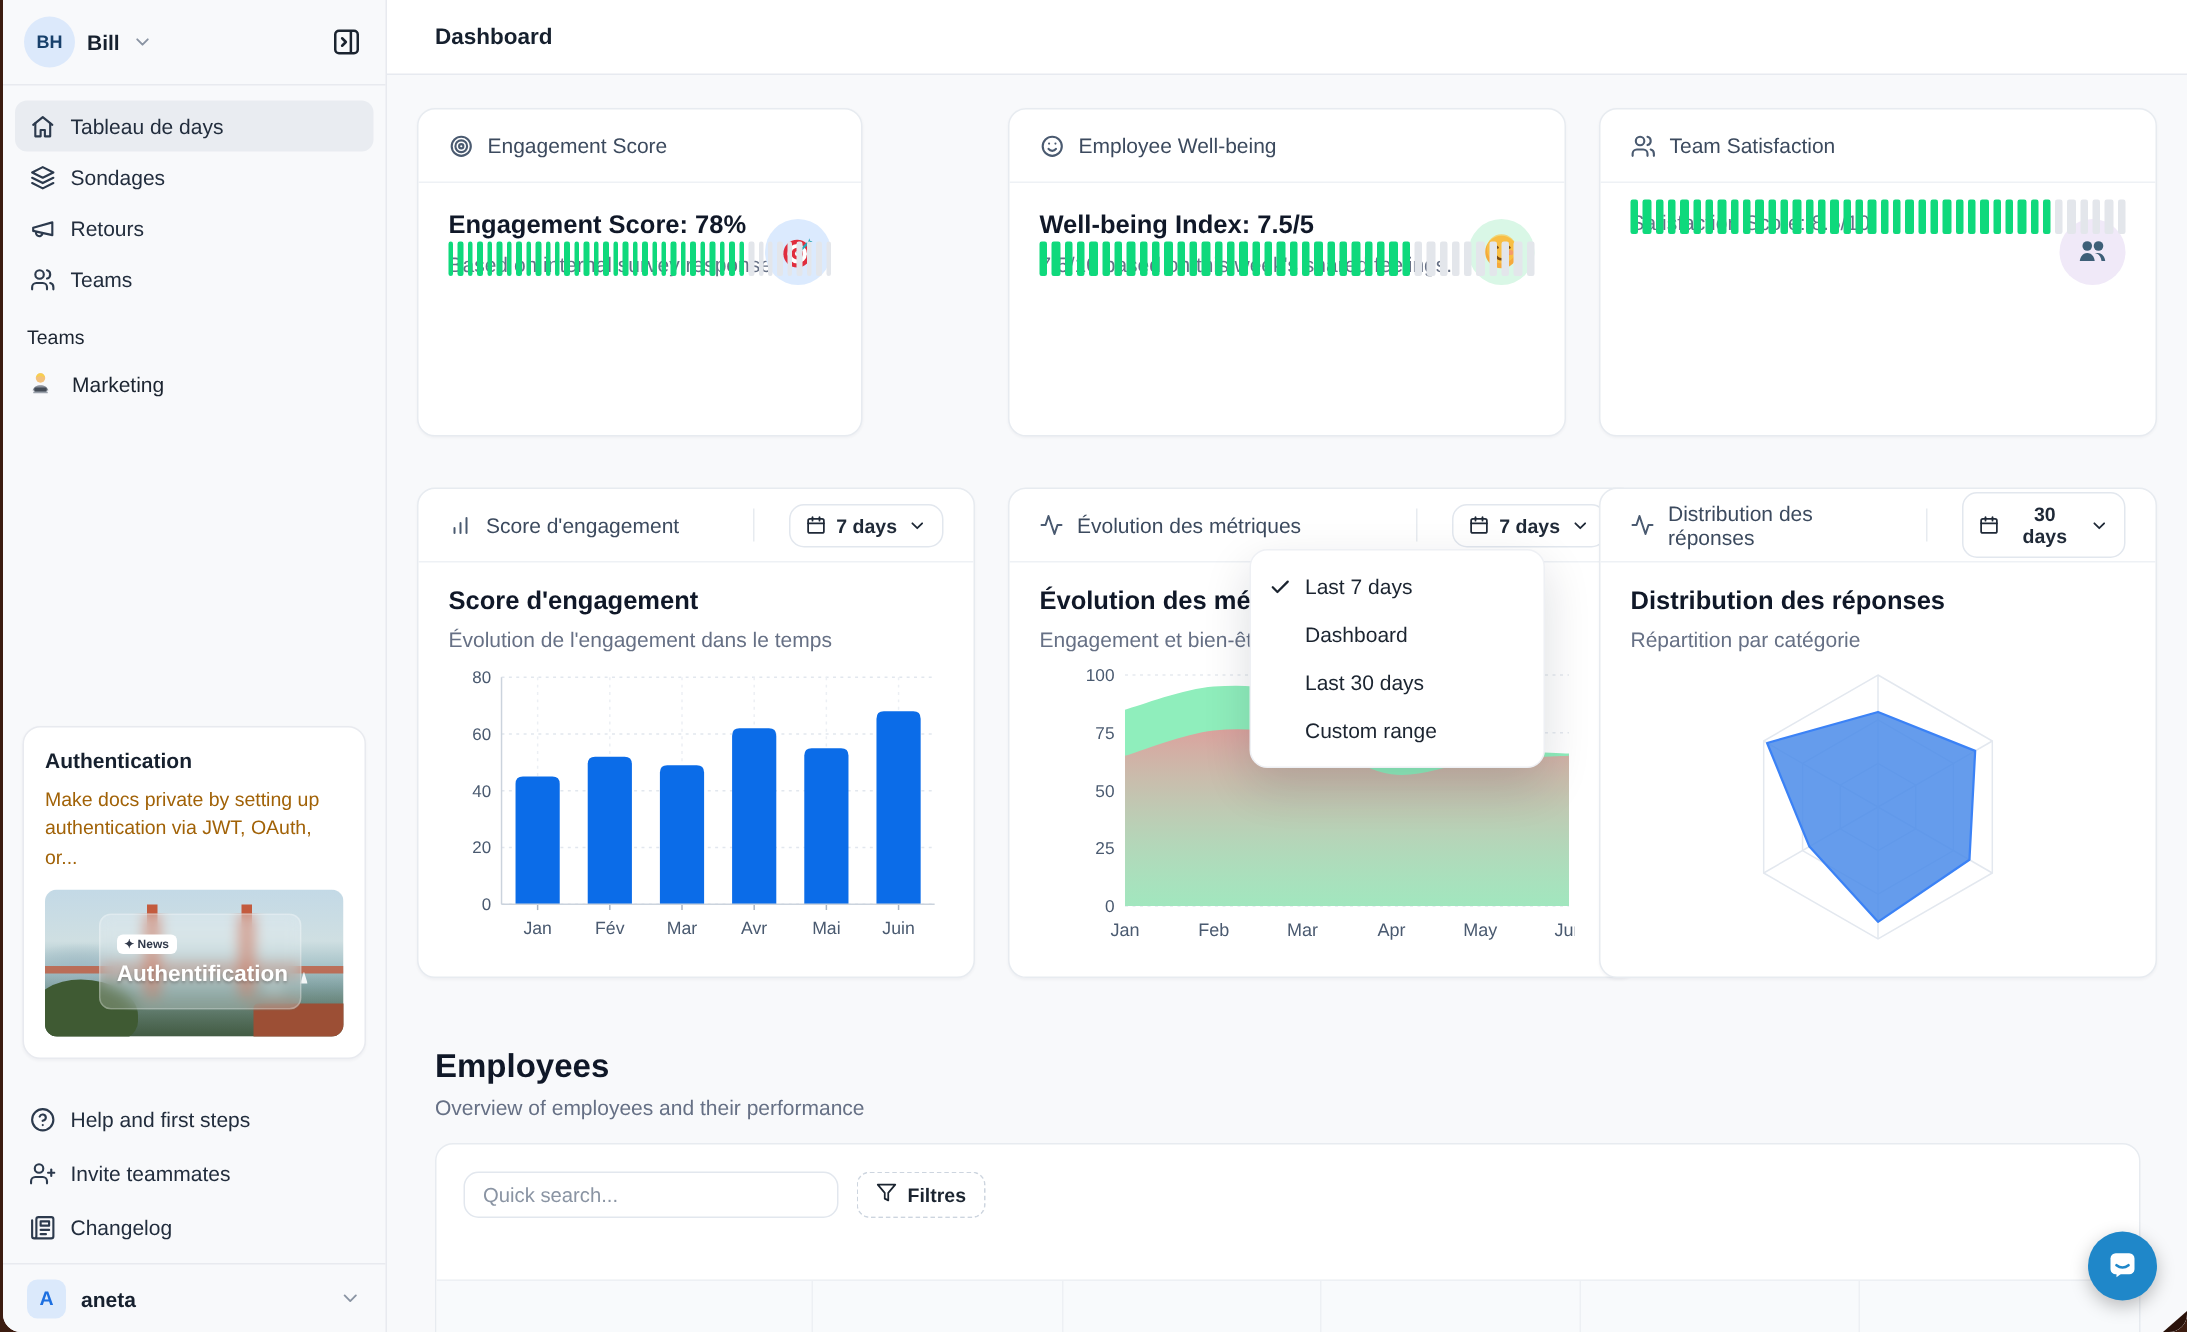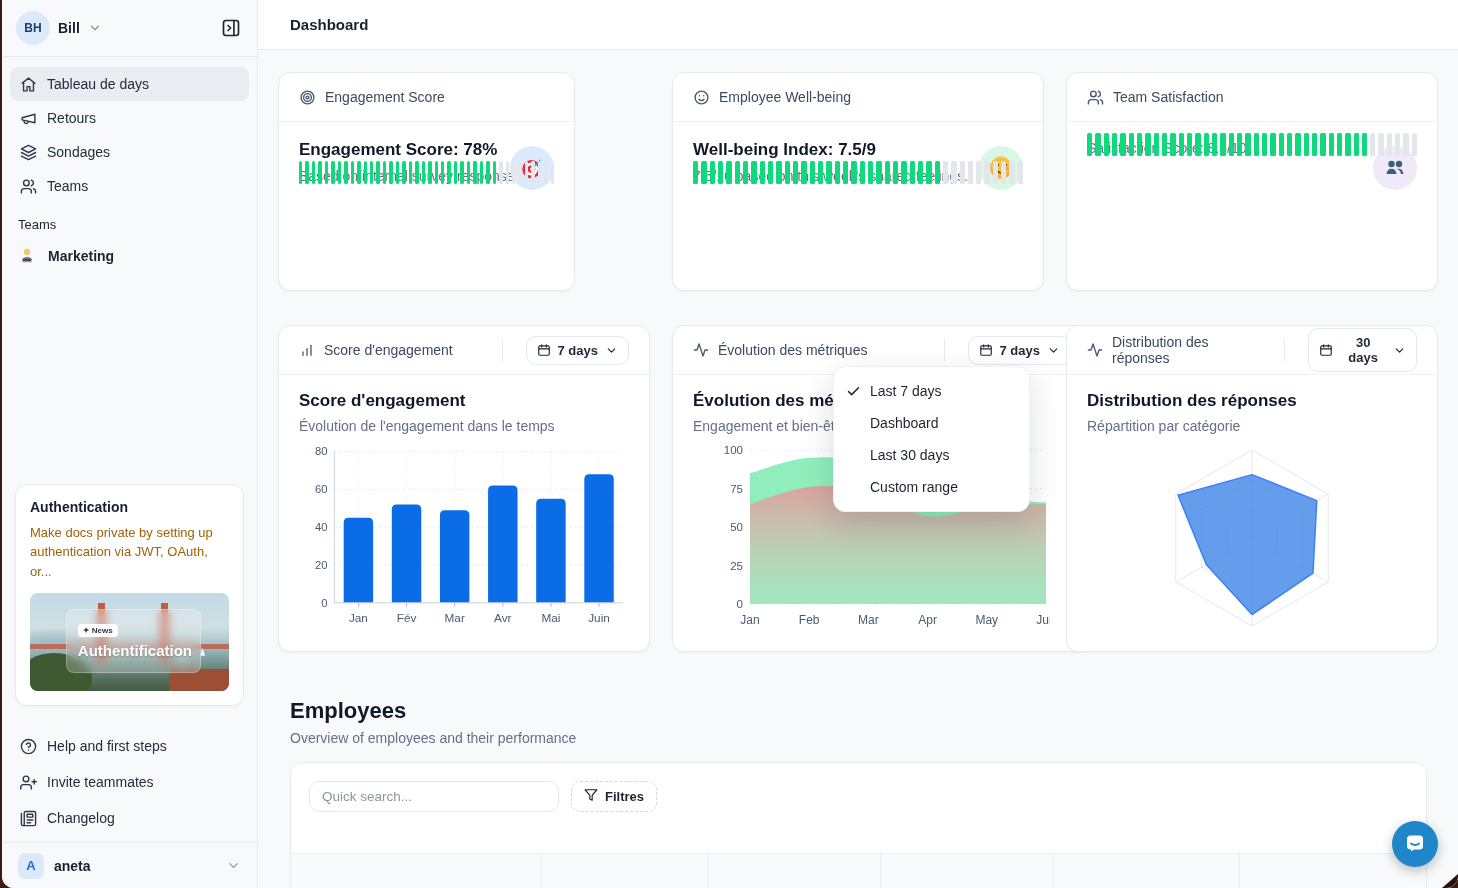--- a/index.html
+++ b/index.html
@@ -13,21 +13,21 @@
   .ws-avatar { width:34px; height:34px; border-radius:50%; background:#dce9fb; color:#17406b; font-size:12px; font-weight:bold; display:flex; align-items:center; justify-content:center; }
   .ws-name { font-size:14px; font-weight:700; color:#16202e; }
   .chev { color:#8a94a3; display:flex; }
   .collapse-btn { margin-left:auto; width:28px; height:28px; display:flex; align-items:center; justify-content:center; color:#1b2430; cursor:pointer; }
   .sb-divider { border-top:1px solid #e8eaef; }
   .nav { padding:10px 8px 0 8px; }
   .nav-item { display:flex; align-items:center; gap:10px; height:34px; padding:0 10px; border-radius:8px; font-size:14px; color:#222d3d; cursor:pointer; }
   .nav-item.active { background:#e9ecf1; }
   .nav-item .ico { display:flex; color:#2c3a4d; }
   .section-label { padding:14px 16px 6px 16px; font-size:13px; color:#1b2430; }
-  .team-item { display:flex; align-items:center; gap:12px; height:36px; padding:0 16px; font-size:14px; color:#1b2430; cursor:pointer;font-weight:bold; }
+  .team-item { display:flex; align-items:center; gap:12px; height:36px; padding:0 16px; font-size:14px; color:#1b2430; cursor:pointer; }
   .promo { position:absolute; left:13px; right:13px; bottom:182px; background:#ffffff; border:1px solid #e8eaef; border-radius:12px; padding:14px; box-shadow:0 1px 2px rgba(16,24,40,.04); }
   .promo h4 { font-size:14px; font-weight:700; color:#16202e; margin-bottom:8px; }
   .promo p { font-size:13px; line-height:1.5; color:#a16207; margin-bottom:12px; }
   .promo-img { position:relative; height:98px; border-radius:8px; overflow:hidden;
     background:
       linear-gradient(180deg, rgba(0,0,0,0) 55%, rgba(43,66,41,.55) 100%),
       radial-gradient(60px 26px at 12% 55%, #9fb9c4 0%, rgba(159,185,196,0) 70%),
       linear-gradient(180deg, #c3d9e6 0%, #cfdfe2 35%, #a7c3c8 52%, #8fb0b4 66%, #7b988f 82%, #5f7a64 100%); }
   .bridge-tower { position:absolute; width:7px; background:#c35b3e; top:10%; bottom:28%; }
   .bridge-deck { position:absolute; left:0; right:0; top:52%; height:5px; background:#c05a3d; opacity:.8; }
@@ -120,35 +120,35 @@
           <svg width="17" height="17" viewBox="0 0 24 24" fill="none" stroke="currentColor" stroke-width="2" stroke-linecap="round" stroke-linejoin="round">
               <path d="M3 10.2 12 3l9 7.2"></path>
               <path d="M5 8.8V21h5v-6h4v6h5V8.8"></path>
             </svg>
         </span>
         <span>Tableau de days</span>
       </div>
       <div class="nav-item">
         <span class="ico">
           <svg width="17" height="17" viewBox="0 0 24 24" fill="none" stroke="currentColor" stroke-width="2" stroke-linecap="round" stroke-linejoin="round">
-              <path d="m3 11 18-5v12L3 14v-3z"></path>
-              <path d="M11.6 16.8a3 3 0 1 1-5.8-1.6"></path>
-            </svg>
-        </span>
-        <span>Retours</span>
-      </div>
-      <div class="nav-item">
-        <span class="ico">
-          <svg width="17" height="17" viewBox="0 0 24 24" fill="none" stroke="currentColor" stroke-width="2" stroke-linecap="round" stroke-linejoin="round">
               <path d="m12 2 10 5-10 5L2 7l10-5z"></path>
               <path d="m2 12 10 5 10-5"></path>
               <path d="m2 17 10 5 10-5"></path>
             </svg>
         </span>
         <span>Sondages</span>
+      </div>
+      <div class="nav-item">
+        <span class="ico">
+          <svg width="17" height="17" viewBox="0 0 24 24" fill="none" stroke="currentColor" stroke-width="2" stroke-linecap="round" stroke-linejoin="round">
+              <path d="m3 11 18-5v12L3 14v-3z"></path>
+              <path d="M11.6 16.8a3 3 0 1 1-5.8-1.6"></path>
+            </svg>
+        </span>
+        <span>Retours</span>
       </div>
       <div class="nav-item">
         <span class="ico">
           <svg width="17" height="17" viewBox="0 0 24 24" fill="none" stroke="currentColor" stroke-width="2" stroke-linecap="round" stroke-linejoin="round">
               <path d="M16 21v-2a4 4 0 0 0-4-4H6a4 4 0 0 0-4 4v2"></path>
               <circle cx="9" cy="7" r="4"></circle>
               <path d="M22 21v-2a4 4 0 0 0-3-3.87"></path>
               <path d="M16 3.13a4 4 0 0 1 0 7.75"></path>
             </svg>
         </span>
@@ -316,21 +316,21 @@
             <svg width="17" height="17" viewBox="0 0 24 24" fill="none" stroke="currentColor" stroke-width="2" stroke-linecap="round">
                 <circle cx="12" cy="12" r="9"></circle>
                 <path d="M8.5 14.5s1.3 1.8 3.5 1.8 3.5-1.8 3.5-1.8"></path>
                 <line x1="9" y1="9.5" x2="9.01" y2="9.5"></line>
                 <line x1="15" y1="9.5" x2="15.01" y2="9.5"></line>
               </svg>
           </span>
           <span>Employee Well-being</span>
         </div>
         <div class="stat-body">
-          <div class="stat-title">Well-being Index: 7.5/9</div>
+          <div class="stat-title">Well-being Index: 7.5/5</div>
           <div class="stat-sub">7.5/10 based on this week's shared feelings.</div>
           <div class="emoji-circle" style="background:#d9f7e6">
             <svg width="26" height="26" viewBox="0 0 24 24">
                 <circle cx="12" cy="12" r="10" fill="#f6a93b"></circle>
                 <circle cx="12" cy="10" r="9" fill="#fac748" opacity=".7"></circle>
                 <path d="M7 9.3c.7-1 2-1 2.7 0M14.3 9.3c.7-1 2-1 2.7 0" stroke="#7a4b12" stroke-width="1.4" fill="none" stroke-linecap="round"></path>
                 <path d="M8 13.5c1 2 2.5 3 4 3s3-1 4-3" stroke="#7a4b12" stroke-width="1.5" fill="none" stroke-linecap="round"></path>
                 <circle cx="6.3" cy="12.3" r="1.6" fill="#f48b7b" opacity=".7"></circle>
                 <circle cx="17.7" cy="12.3" r="1.6" fill="#f48b7b" opacity=".7"></circle>
               </svg>

